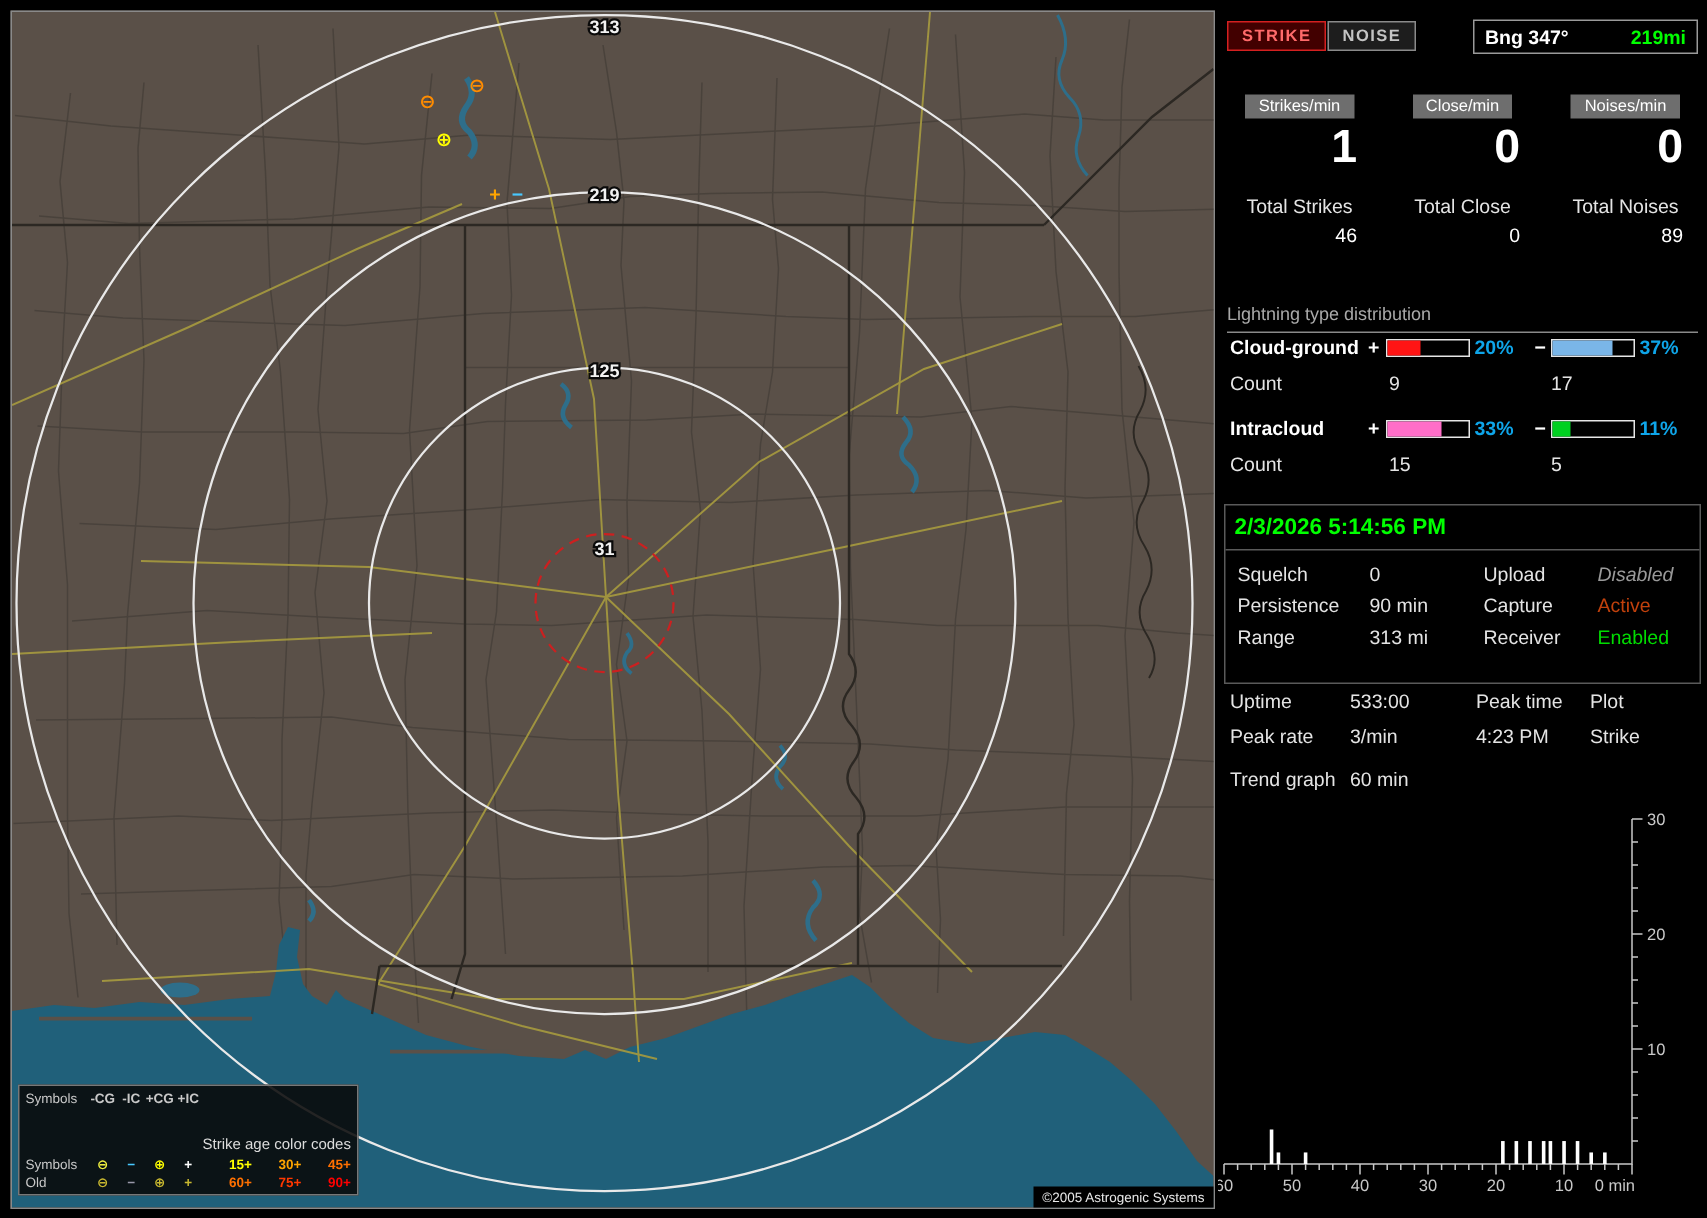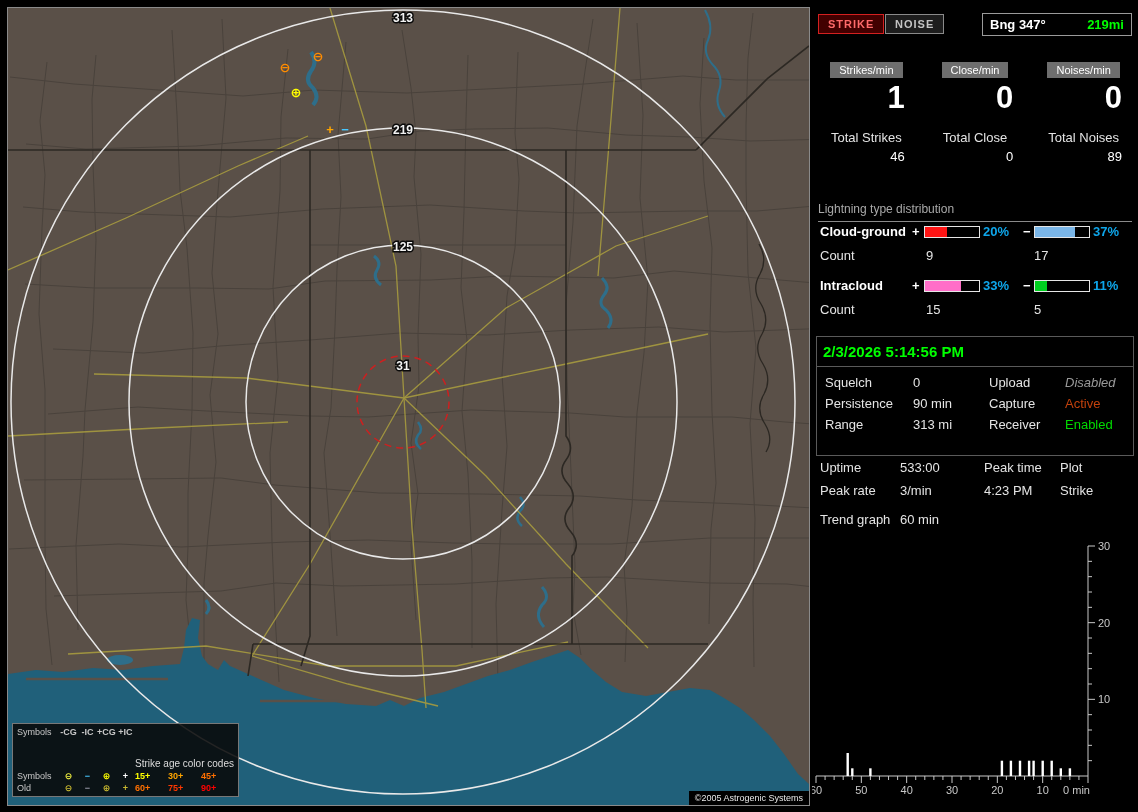--- a/index.html
+++ b/index.html
@@ -10,21 +10,21 @@
   #map{position:absolute;left:7px;top:7px;width:801px;height:797px;border:1px solid #8a8a8a;background:#5a5048;}
   #map svg{display:block;}
   .ring-label{font:bold 12px "Liberation Sans",sans-serif;fill:#f2f2f2;stroke:#0a0a0a;stroke-width:3px;
     paint-order:stroke;text-anchor:middle;}
   #legend{position:absolute;left:4px;bottom:8px;background:rgba(8,8,8,.88);border:1px solid #787878;
     padding:2px 4px;font-size:9px;line-height:12px;color:#c8c8c8;}
   .lg-row{display:flex;white-space:nowrap;}
   .lg-lab{width:42px;}
   .lg-sym{width:19px;text-align:center;font-weight:bold;}
   .lg-agehead{width:99px;text-align:left;font-size:10px;color:#dcdcdc;margin-top:32px;}
-  .lg-age{width:33px;text-align:left;font-weight:bold;}
+  .lg-age{width:33px;text-align:right;font-weight:bold;}
   #copyright{position:absolute;right:0;bottom:0;background:#000;color:#e8e8e8;font-size:9px;padding:2px 6px;}
 
   
   #panel{position:absolute;left:812px;top:0;width:326px;height:812px;background:#000;color:#e4e4e4;font-size:13px;}
   .btn{position:absolute;top:14px;font-weight:bold;font-size:11px;letter-spacing:1px;padding:3px 9px;cursor:pointer;
     font-family:inherit;}
   #btn-strike{left:6px;background:#420000;border:1px solid #d42020;color:#ff6a6a;}
   #btn-noise{left:73px;background:#1d1d1d;border:1px solid #8a8a8a;color:#c4c4c4;}
   #bng{position:absolute;top:13px;right:6px;width:134px;border:1px solid #9a9a9a;background:#000;
     padding:3px 7px;display:flex;justify-content:space-between;font-weight:bold;font-size:13px;color:#fff;}

